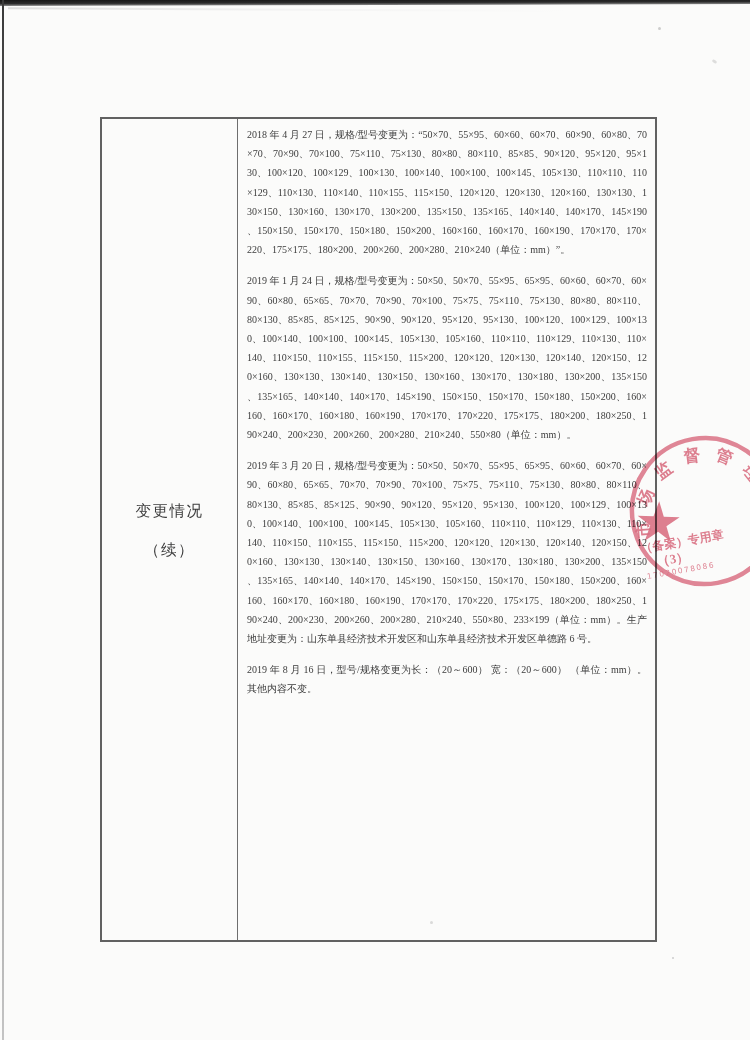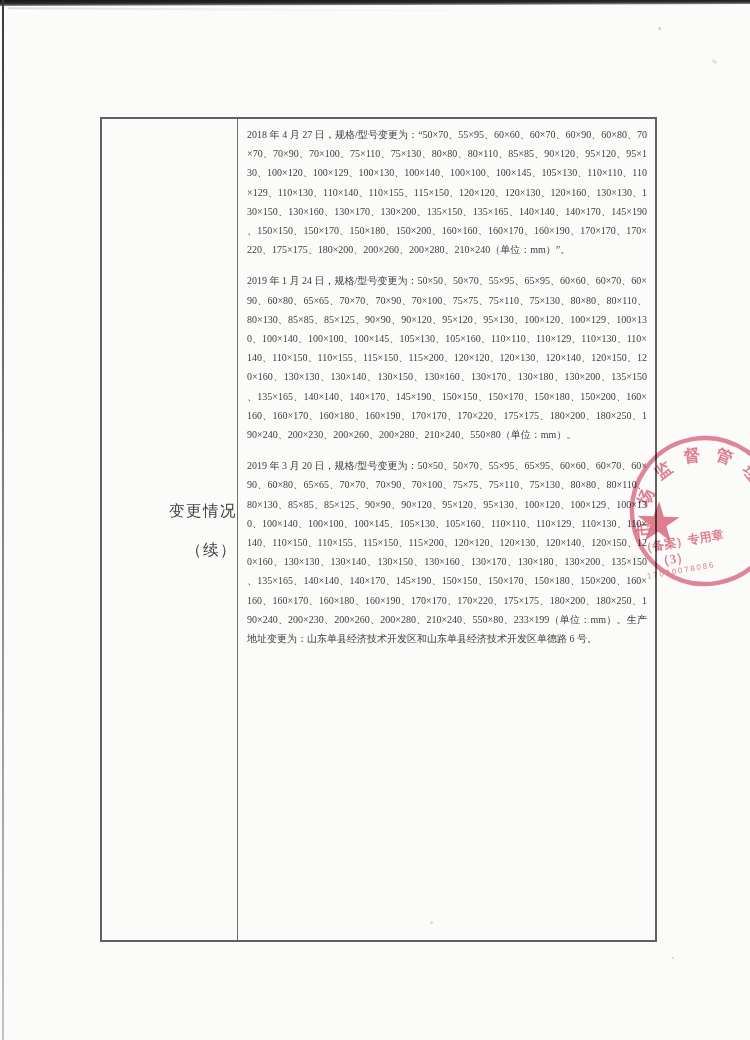--- a/index.html
+++ b/index.html
@@ -30,21 +30,21 @@
   .speck.s4{left:672px;top:957px;width:2px;height:2px;}
 
   
   .change-table{
     position:absolute;left:100px;top:117px;width:557px;height:825px;
     border:2px solid #616161;box-sizing:border-box;display:flex;
     background:transparent;
   }
   .label-cell{
     width:136px;flex:0 0 136px;border-right:1px solid #6e6e6e;box-sizing:border-box;
-    display:flex;flex-direction:column;align-items:flex-end;justify-content:center;
+    display:flex;flex-direction:column;align-items:center;justify-content:center;
     color:#3d3d3d;font-size:15.5px;letter-spacing:1.5px;line-height:27px;gap:12px;
   }
   .content-cell{
     flex:1 1 auto;box-sizing:border-box;overflow:hidden;
     padding:6px 8px 0 9px;
   }
   .content-cell p{
     margin:0 0 12px 0;
     font-size:10px;line-height:19.2px;color:#3c3c3c;
     text-align:justify;word-break:break-all;line-break:anywhere;
@@ -75,20 +75,21 @@
 
   <div class="change-table">
     <div class="label-cell">
       <span>变更情况</span>
       <span>（续）</span>
     </div>
     <div class="content-cell">
       <p>2018 年 4 月 27 日，规格/型号变更为：“50×70、55×95、60×60、60×70、60×90、60×80、70×70、70×90、70×100、75×110、75×130、80×80、80×110、85×85、90×120、95×120、95×130、100×120、100×129、100×130、100×140、100×100、100×145、105×130、110×110、110×129、110×130、110×140、110×155、115×150、120×120、120×130、120×160、130×130、130×150、130×160、130×170、130×200、135×150、135×165、140×140、140×170、145×190、150×150、150×170、150×180、150×200、160×160、160×170、160×190、170×170、170×220、175×175、180×200、200×260、200×280、210×240（单位：mm）”。</p>
       <p>2019 年 1 月 24 日，规格/型号变更为：50×50、50×70、55×95、65×95、60×60、60×70、60×90、60×80、65×65、70×70、70×90、70×100、75×75、75×110、75×130、80×80、80×110、80×130、85×85、85×125、90×90、90×120、95×120、95×130、100×120、100×129、100×130、100×140、100×100、100×145、105×130、105×160、110×110、110×129、110×130、110×140、110×150、110×155、115×150、115×200、120×120、120×130、120×140、120×150、120×160、130×130、130×140、130×150、130×160、130×170、130×180、130×200、135×150、135×165、140×140、140×170、145×190、150×150、150×170、150×180、150×200、160×160、160×170、160×180、160×190、170×170、170×220、175×175、180×200、180×250、190×240、200×230、200×260、200×280、210×240、550×80（单位：mm）。</p>
       <p>2019 年 3 月 20 日，规格/型号变更为：50×50、50×70、55×95、65×95、60×60、60×70、60×90、60×80、65×65、70×70、70×90、70×100、75×75、75×110、75×130、80×80、80×110、80×130、85×85、85×125、90×90、90×120、95×120、95×130、100×120、100×129、100×130、100×140、100×100、100×145、105×130、105×160、110×110、110×129、110×130、110×140、110×150、110×155、115×150、115×200、120×120、120×130、120×140、120×150、120×160、130×130、130×140、130×150、130×160、130×170、130×180、130×200、135×150、135×165、140×140、140×170、145×190、150×150、150×170、150×180、150×200、160×160、160×170、160×180、160×190、170×170、170×220、175×175、180×200、180×250、190×240、200×230、200×260、200×280、210×240、550×80、233×199（单位：mm）。生产地址变更为：山东单县经济技术开发区和山东单县经济技术开发区单德路 6 号。</p>
+      <p>2019 年 8 月 16 日，型号/规格变更为长：（20～600） 宽：（20～600） （单位：mm）。其他内容不变。</p>
     </div>
   </div>
 
   <div class="stamp">
     <svg width="160" height="160" viewBox="0 0 160 160">
       <defs>
         <path id="arcPath" d="M 24 102 A 58 58 0 1 1 136 102" fill="none"></path>
       </defs>
       <circle cx="80" cy="80" r="73" fill="none" stroke="currentColor" stroke-width="4.5" opacity="0.85"></circle>
       <polygon points="0,-21 4.9,-6.5 20,-6.5 7.7,2.5 12.4,17 0,8 -12.4,17 -7.7,2.5 -20,-6.5 -4.9,-6.5" transform="translate(32,84) rotate(12) scale(1.05)" fill="currentColor" opacity="0.9"></polygon>

